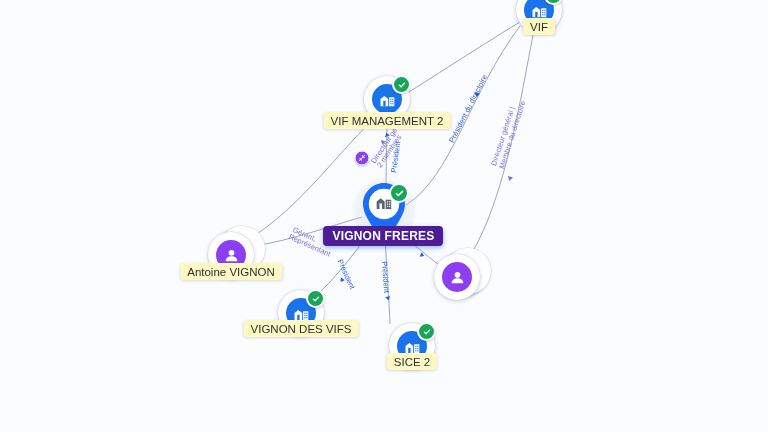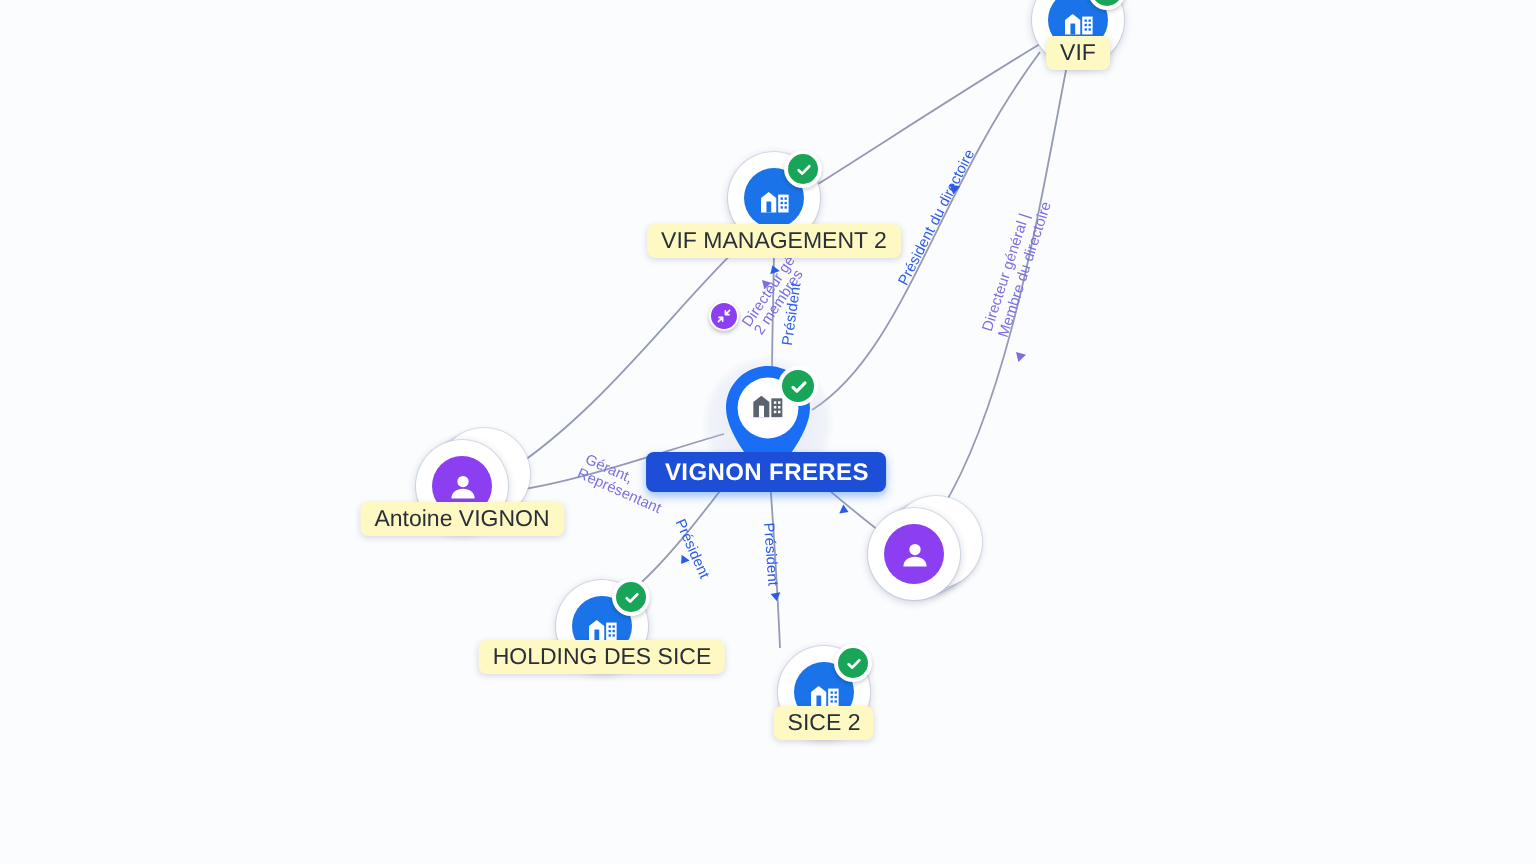--- a/index.html
+++ b/index.html
@@ -67,21 +67,21 @@
     position:absolute;left:50%;transform:translateX(-50%);
     white-space:nowrap;
     background:#fef9c3;
     color:#2b2f38;
     font-size:11.5px;
     padding:2.5px 7px;
     border-radius:4px;
     box-shadow:0 1px 3px rgba(40,50,80,.17);
   }
   .nlabel.sel{
-    background:#1d4ed8;color:#ffffff;font-weight:700;letter-spacing:.2px;
+    background:#4c1d95;color:#ffffff;font-weight:700;letter-spacing:.2px;
     font-size:12px;padding:3px 9px;border-radius:4px;
     box-shadow:0 2px 5px rgba(26,110,245,.45);
     text-align:right;
   }
 
   
   .elabel{
     position:absolute;
     font-size:7.4px;
     line-height:1.22;
@@ -248,21 +248,21 @@
       </div>
       <div class="pin-badge">
         <svg width="9" height="9" viewBox="0 0 12 12">
           <path d="M2,6.2 L4.6,8.7 L10,3.2" stroke="#fff" stroke-width="2.1" fill="none" stroke-linecap="round" stroke-linejoin="round"></path>
         </svg>
       </div>
     </div>
     <div class="nlabel sel" style="top:45px;left:49%;">VIGNON FRERES</div>
   </div>
 
-  <div class="node stack" style="left:231px;top:243px;text-decoration:underline;">
+  <div class="node stack" style="left:231px;top:255px;text-decoration:underline;">
     <div class="circ">
       <div class="disc person">
         <svg width="17" height="17" viewBox="0 0 24 24">
           <circle cx="12" cy="8.2" r="4.0" fill="#ffffff"></circle>
           <path d="M3.8,20.2 C3.8,15.6 7.5,13.2 12,13.2 C16.5,13.2 20.2,15.6 20.2,20.2 Z" fill="#ffffff"></path>
         </svg>
       </div>
     </div>
     <div class="nlabel" style="top:31px;">Antoine VIGNON</div>
   </div>
@@ -292,21 +292,21 @@
           <rect x="18.0" y="16.6" width="1.5" height="1.5" fill="#1a73e8"></rect>
           <rect x="6.6" y="13.6" width="3.0" height="6.9" fill="#1a73e8"></rect>
         </svg>
       </div>
       <div class="badge">
         <svg width="8" height="8" viewBox="0 0 12 12">
           <path d="M2,6.2 L4.6,8.7 L10,3.2" stroke="#fff" stroke-width="2" fill="none" stroke-linecap="round" stroke-linejoin="round"></path>
         </svg>
       </div>
     </div>
-    <div class="nlabel" style="top:30px;">HOLDING DES SICE</div>
+    <div class="nlabel" style="top:30px;">VIGNON DES VIFS</div>
   </div>
 
   <div class="node" style="left:412px;top:346px;">
     <div class="circ">
       <div class="disc company">
         <svg width="19" height="19" viewBox="0 0 24 24">
           <path d="M3.2,20.5 L3.2,11.4 L8.0,7.6 L12.8,11.4 L12.8,20.5 Z" fill="#ffffff"></path>
           <rect x="14.0" y="9.2" width="6.6" height="11.3" fill="#ffffff"></rect>
           <rect x="15.5" y="11.0" width="1.5" height="1.5" fill="#1a73e8"></rect>
           <rect x="18.0" y="11.0" width="1.5" height="1.5" fill="#1a73e8"></rect>

